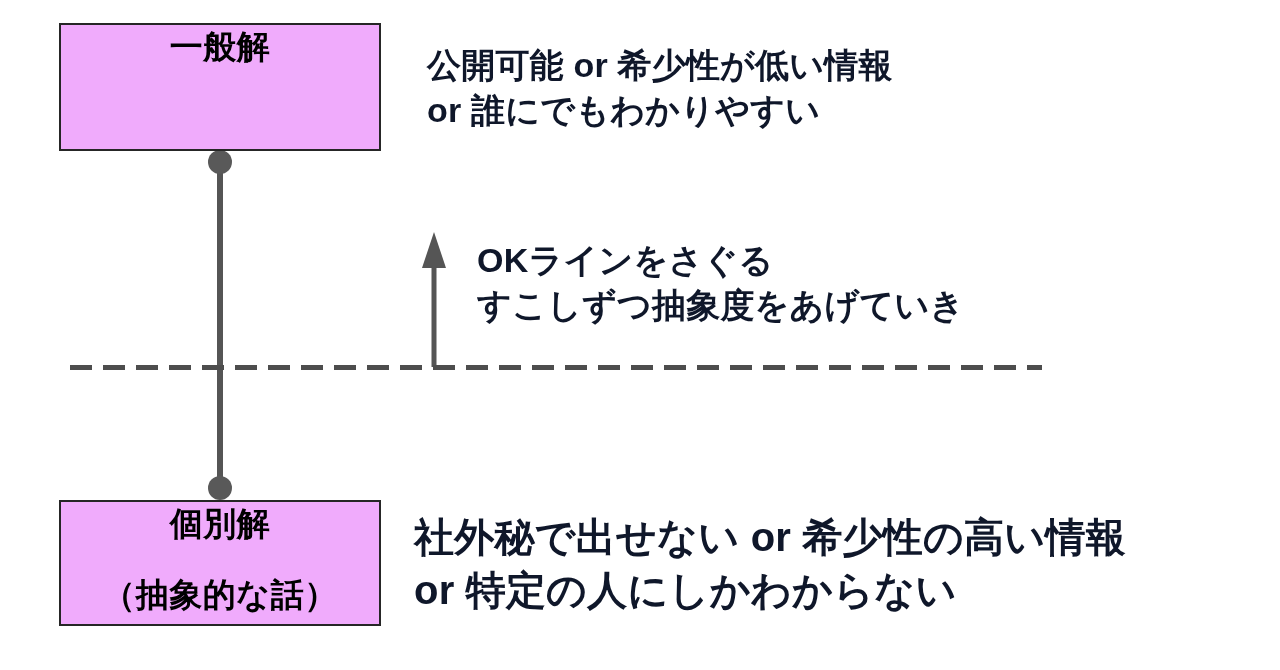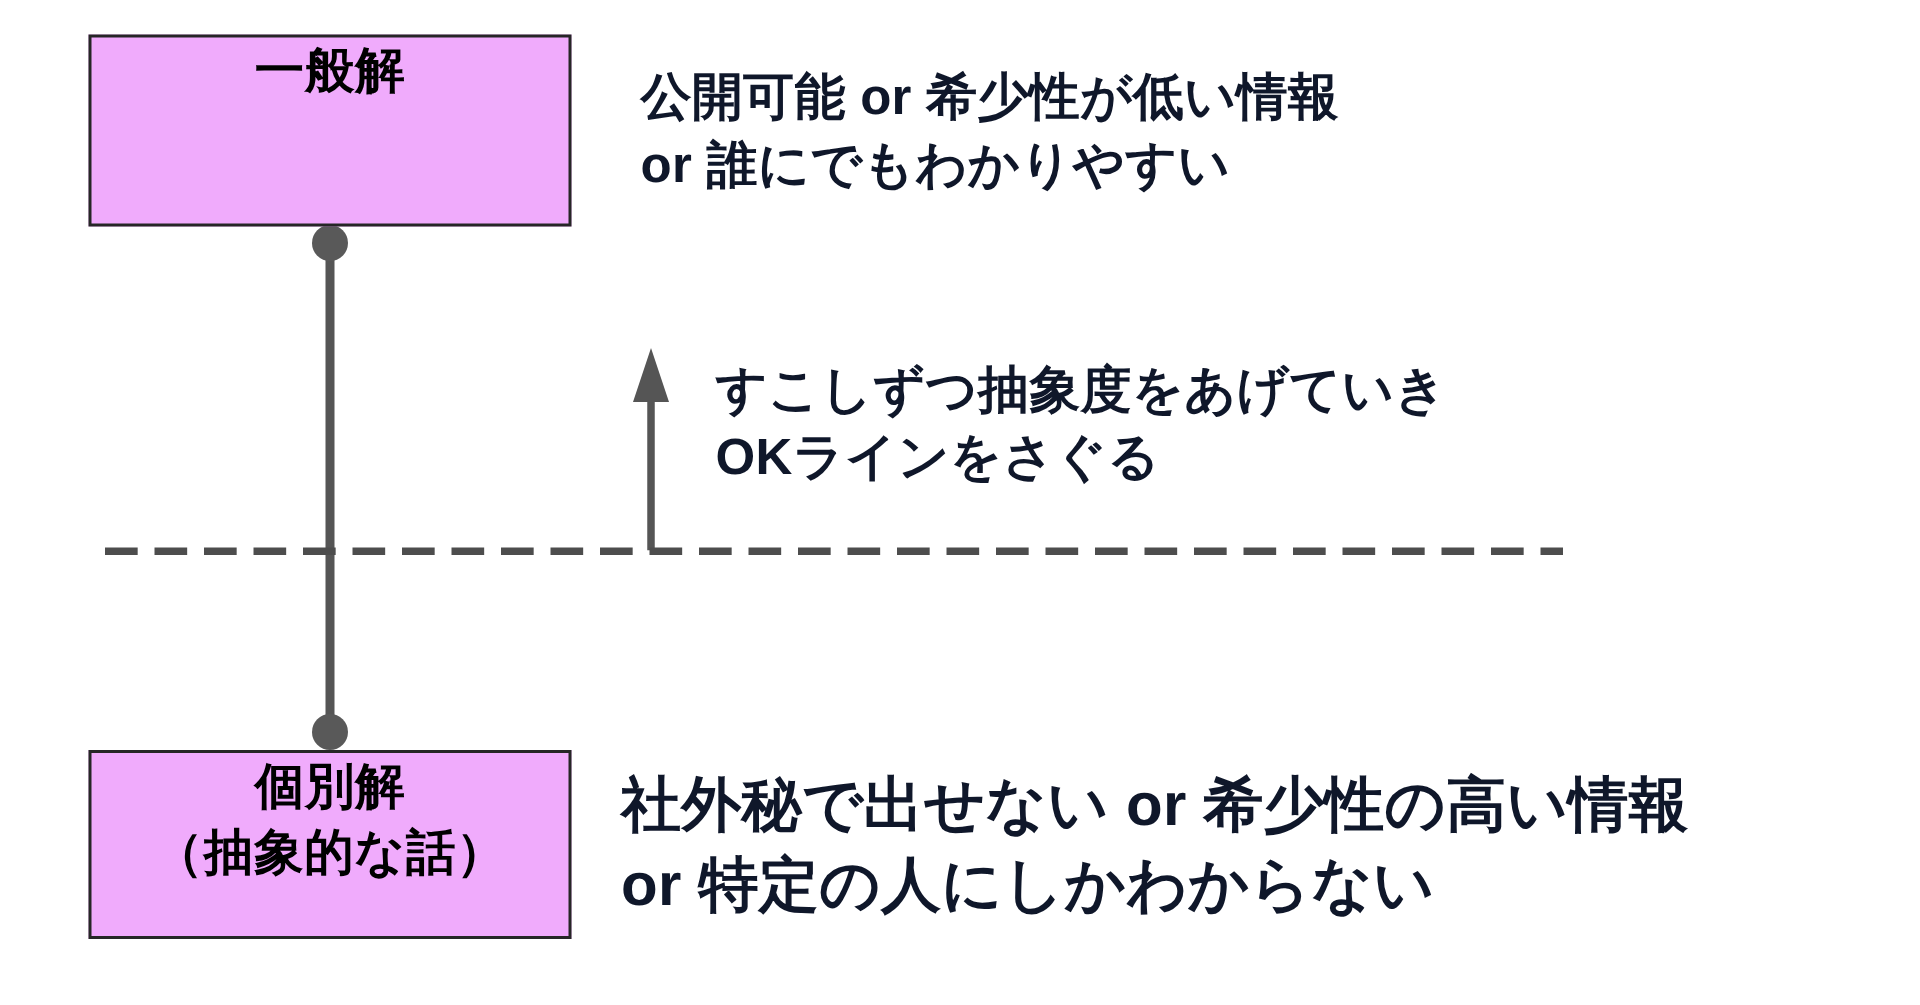--- a/index.html
+++ b/index.html
@@ -27,21 +27,21 @@
     box-sizing: border-box;
     border: 2px solid #262626;
     background: #f0abfc;
     display: flex;
     flex-direction: column;
     align-items: center;
     justify-content: flex-start;
     z-index: 3;
   }
   #box-top    { top: 23px;  height: 128px; }
-  #box-bottom { top: 500px; height: 126px; }
+  #box-bottom { top: 500px; height: 126px; gap: 27px; }
 
   .box-line {
     font-size: 33px;
     font-weight: bold;
     line-height: 1.32;
     letter-spacing: 0.5px;
     white-space: nowrap;
     color: #000000;
   }
 
@@ -147,22 +147,22 @@
     <polygon points="20,2 32,38 8,38" fill="#555555"></polygon>
     <rect x="17.5" y="36" width="5" height="101" fill="#555555"></rect>
   </svg>
 
   <div class="annotation" id="annotation-top">
     <span class="ann-line">公開可能 or 希少性が低い情報</span>
     <span class="ann-line">or 誰にでもわかりやすい</span>
   </div>
 
   <div class="annotation" id="annotation-middle">
+    <span class="ann-line">OKラインをさぐる</span>
     <span class="ann-line">すこしずつ抽象度をあげていき</span>
-    <span class="ann-line">OKラインをさぐる</span>
   </div>
 
   <div class="annotation" id="annotation-bottom">
     <span class="ann-line">社外秘で出せない or 希少性の高い情報</span>
     <span class="ann-line">or 特定の人にしかわからない</span>
   </div>
 
 </div>
 
 </body></html>

